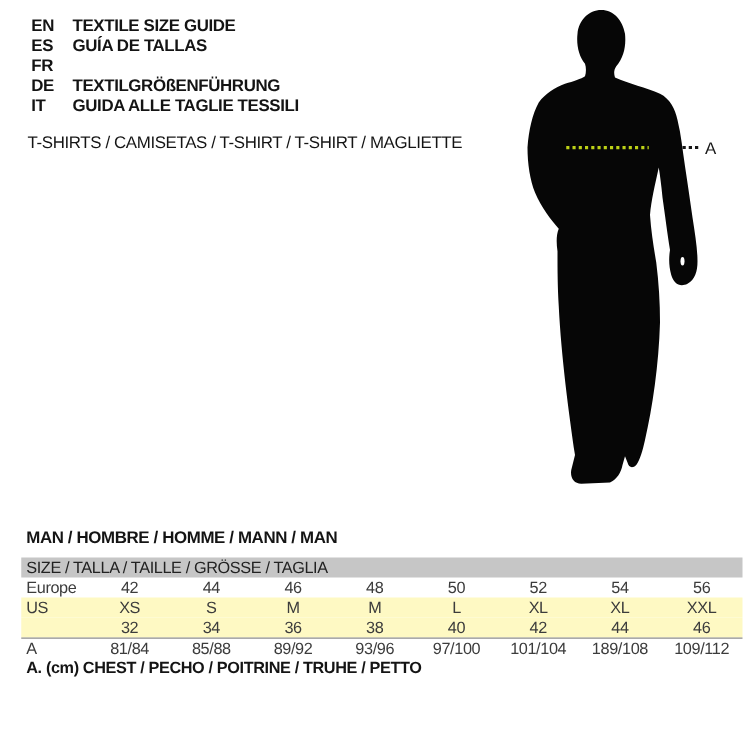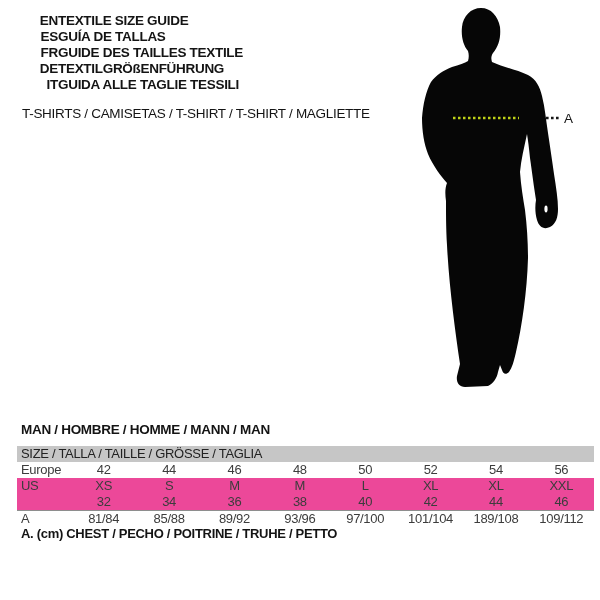--- a/index.html
+++ b/index.html
@@ -9,63 +9,62 @@
     background:#ffffff;
     font-family:"Liberation Sans", sans-serif;
     color:#141414;
     overflow:hidden;
   }
 
   
   .lang-block { position:absolute; left:25px; top:13px; }
   .lang-row { display:flex; height:16px; line-height:16px;
               font-size:13.5px; font-weight:bold; letter-spacing:-0.3px; }
-  .lang-code { width:33px; flex:0 0 33px;text-align:right; }
+  .lang-code { width:33px; flex:0 0 33px; }
 
   
   .cat-block { position:absolute; left:22px; top:105px;
                font-size:13.5px; font-weight:normal; line-height:18px; letter-spacing:-0.3px; }
 
   
   .figure-wrap { position:absolute; left:395px; top:0; width:205px; height:400px; }
 
   
   .section-title { position:absolute; left:21px; top:422px;
                    font-size:13.5px; font-weight:bold; letter-spacing:-0.3px; }
 
   
   .size-table { position:absolute; left:17px; top:446px; width:577px;
                 font-size:13px; letter-spacing:-0.3px; color:#3c3c3c; }
   .t-row { display:flex; height:16px; line-height:16px; align-items:center; }
   .t-header { background:#c6c6c6; color:#222222; }
   .t-header .t-head-label { padding-left:4px; }
   .t-label { flex:0 0 54px; width:54px; padding-left:4px; }
   .t-cell { flex:1 1 0; text-align:center; }
-  .row-shade { background:#ec4899; }
+  .row-shade { background:#fef9c3; }
   .row-a { border-top:1px solid #8e8e8e; height:17px; }
 
   
   .footnote { position:absolute; left:21px; top:526px;
               font-size:13px; font-weight:bold; letter-spacing:-0.3px; }
 </style>
 </head>
 <body>
 
 <div class="lang-block">
   <div class="lang-row">
     <span class="lang-code">EN</span>
     <span class="lang-title">TEXTILE SIZE GUIDE</span>
   </div>
   <div class="lang-row">
     <span class="lang-code">ES</span>
     <span class="lang-title">GUÍA DE TALLAS</span>
   </div>
   <div class="lang-row">
     <span class="lang-code">FR</span>
-    <span class="lang-title">GUIDE DES TAILLES TEXTILE</span>
   </div>
   <div class="lang-row">
     <span class="lang-code">DE</span>
     <span class="lang-title">TEXTILGRÖßENFÜHRUNG</span>
   </div>
   <div class="lang-row">
     <span class="lang-code">IT</span>
     <span class="lang-title">GUIDA ALLE TAGLIE TESSILI</span>
   </div>
 </div>

